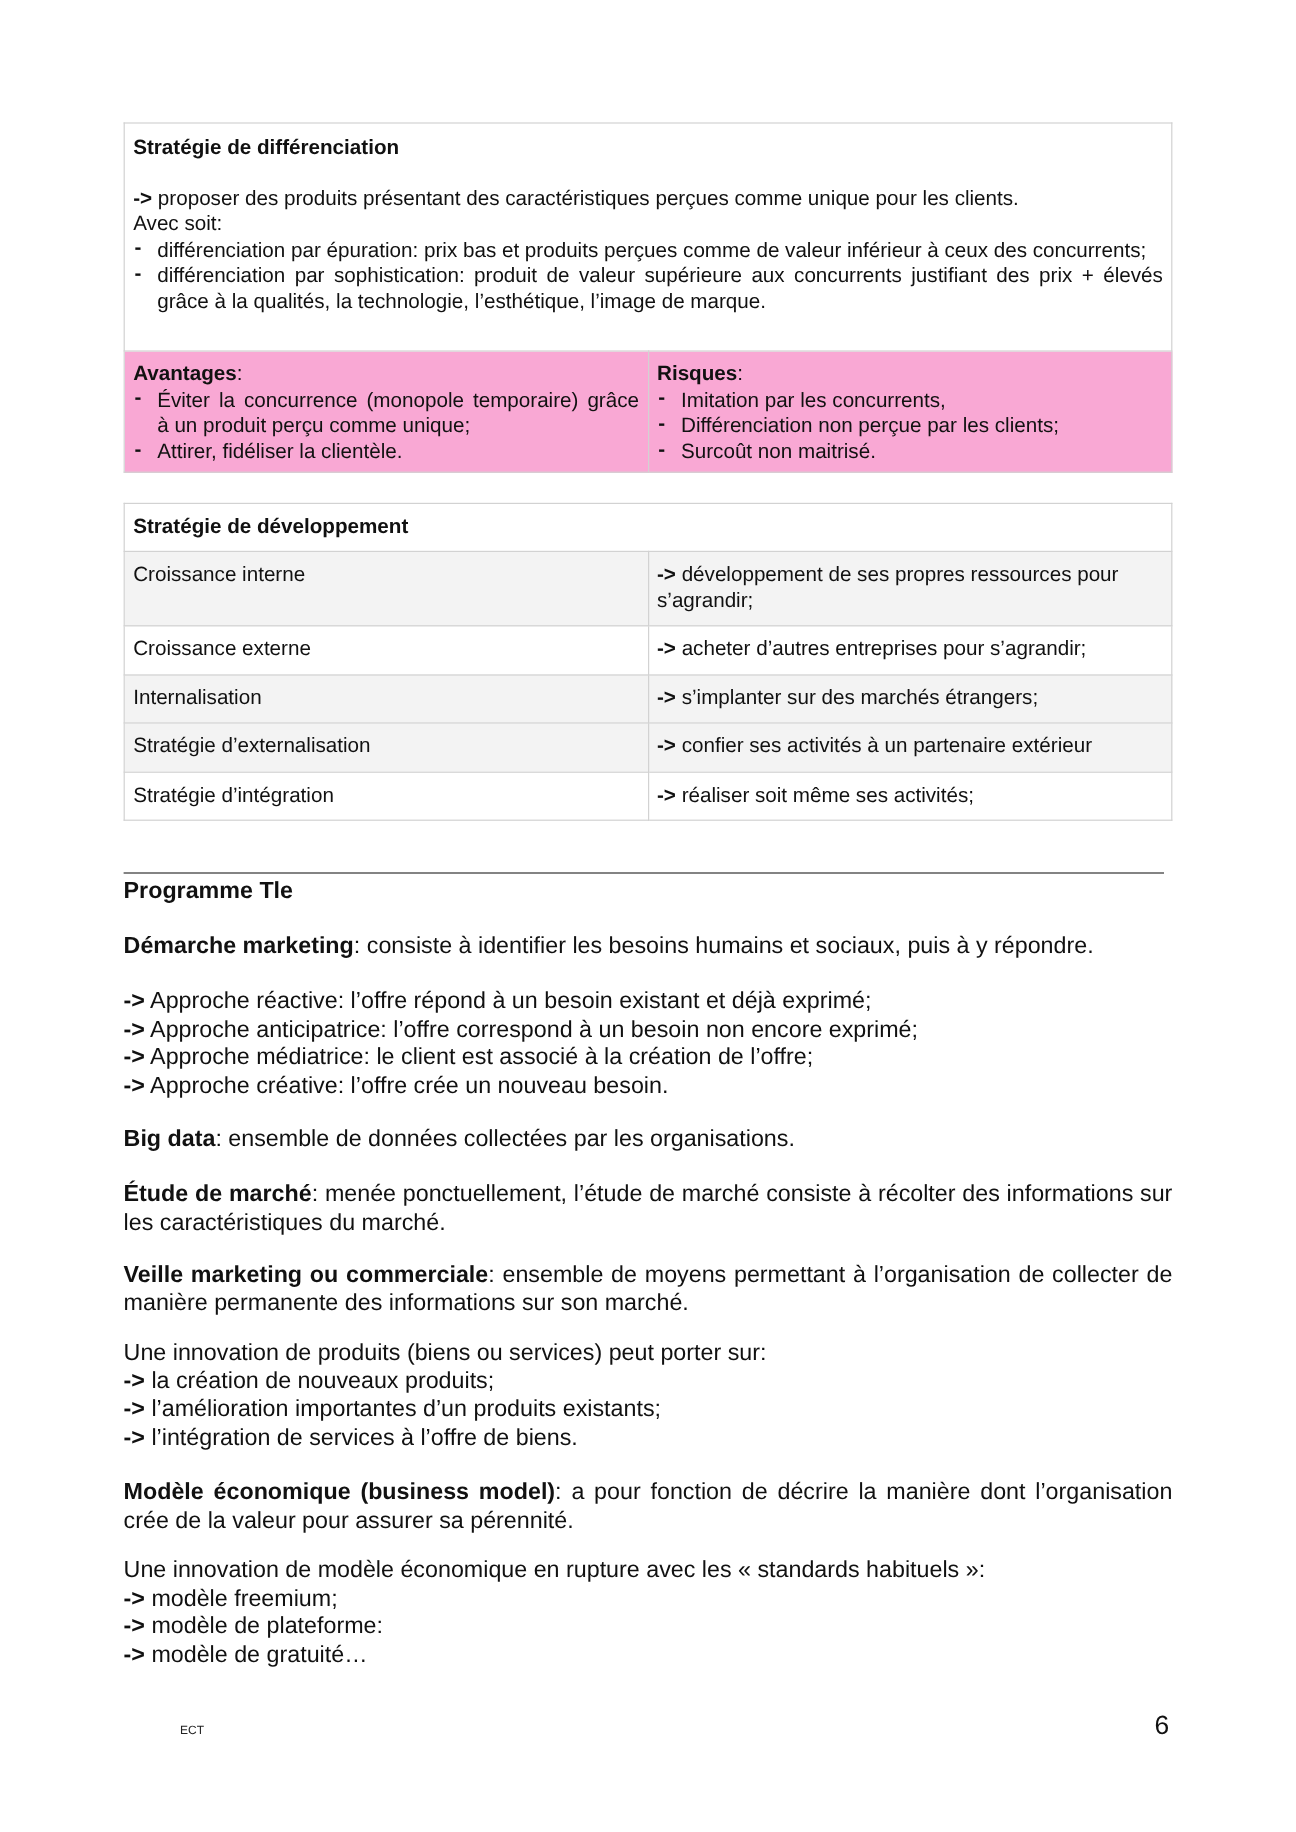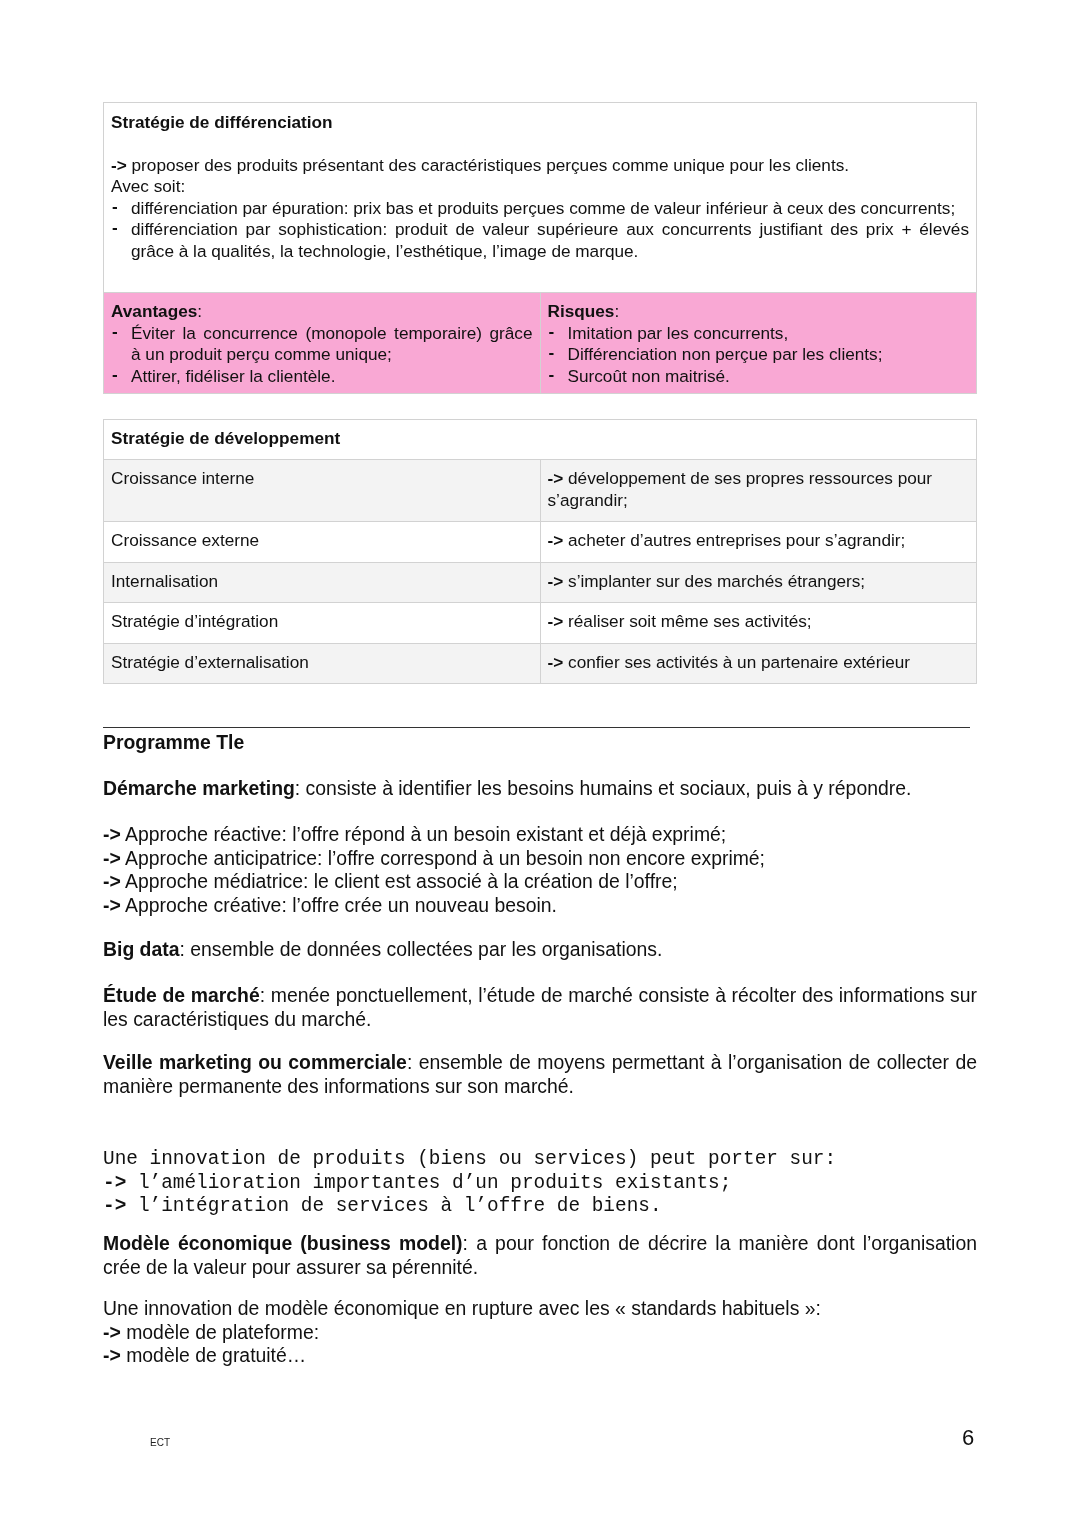--- a/index.html
+++ b/index.html
@@ -167,27 +167,27 @@
       <td><span class="b">-&gt;</span><span> développement de ses propres ressources pour s’agrandir;</span></td>
     </tr>
     <tr class="dev-row">
       <td class="col-left">Croissance externe</td>
       <td><span class="b">-&gt;</span><span> acheter d’autres entreprises pour s’agrandir;</span></td>
     </tr>
     <tr class="dev-row gray">
       <td class="col-left">Internalisation</td>
       <td><span class="b">-&gt;</span><span> s’implanter sur des marchés étrangers;</span></td>
     </tr>
+    <tr class="dev-row gray">
+      <td class="col-left">Stratégie d’externalisation</td>
+      <td><span class="b">-&gt;</span><span> confier ses activités à un partenaire extérieur</span></td>
+    </tr>
     <tr class="dev-row">
       <td class="col-left">Stratégie d’intégration</td>
       <td><span class="b">-&gt;</span><span> réaliser soit même ses activités;</span></td>
-    </tr>
-    <tr class="dev-row gray">
-      <td class="col-left">Stratégie d’externalisation</td>
-      <td><span class="b">-&gt;</span><span> confier ses activités à un partenaire extérieur</span></td>
     </tr>
   </tbody>
     </table>
 </div>
 
 <div class="hr"></div>
 
 <div class="text" style="top:731px;">
   <p class="b">Programme Tle</p>
 </div>
@@ -208,30 +208,32 @@
 </div>
 
 <div class="text" style="top:984px; width:874px; text-align:justify;">
   <p><span class="b">Étude de marché</span><span>: menée ponctuellement, l’étude de marché consiste à récolter des informations sur les caractéristiques du marché.</span></p>
 </div>
 
 <div class="text" style="top:1051px; width:874px; text-align:justify;">
   <p><span class="b">Veille marketing ou commerciale</span><span>: ensemble de moyens permettant à l’organisation de collecter de manière permanente des informations sur son marché.</span></p>
 </div>
 
-<div class="text" style="top:1148px;font-family:Liberation Mono, monospace;">
+<div class="text" style="top:1116px;">
   <p>Une innovation de produits (biens ou services) peut porter sur:</p>
+  <p><span class="arrow">-&gt;</span><span> la création de nouveaux produits;</span></p>
   <p><span class="arrow">-&gt;</span><span> l’amélioration importantes d’un produits existants;</span></p>
   <p><span class="arrow">-&gt;</span><span> l’intégration de services à l’offre de biens.</span></p>
 </div>
 
 <div class="text" style="top:1232px; width:874px; text-align:justify;">
   <p><span class="b">Modèle économique (business model)</span><span>: a pour fonction de décrire la manière dont l’organisation crée de la valeur pour assurer sa pérennité.</span></p>
 </div>
 
 <div class="text" style="top:1297px;">
   <p>Une innovation de modèle économique en rupture avec les « standards habituels »:</p>
+  <p><span class="arrow">-&gt;</span><span> modèle freemium;</span></p>
   <p><span class="arrow">-&gt;</span><span> modèle de plateforme:</span></p>
   <p><span class="arrow">-&gt;</span><span> modèle de gratuité…</span></p>
 </div>
 
 <div class="footer-left">ECT</div>
 <div class="footer-right">6</div>
 
 </body></html>

